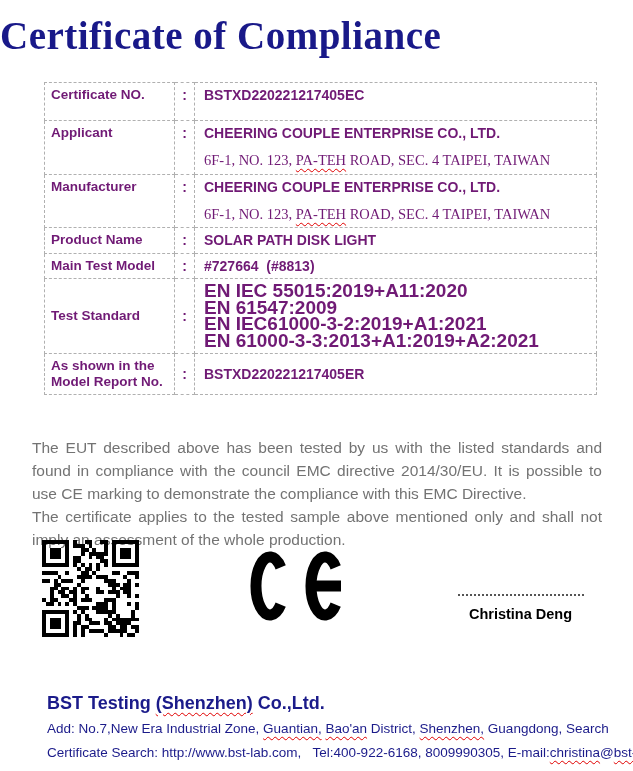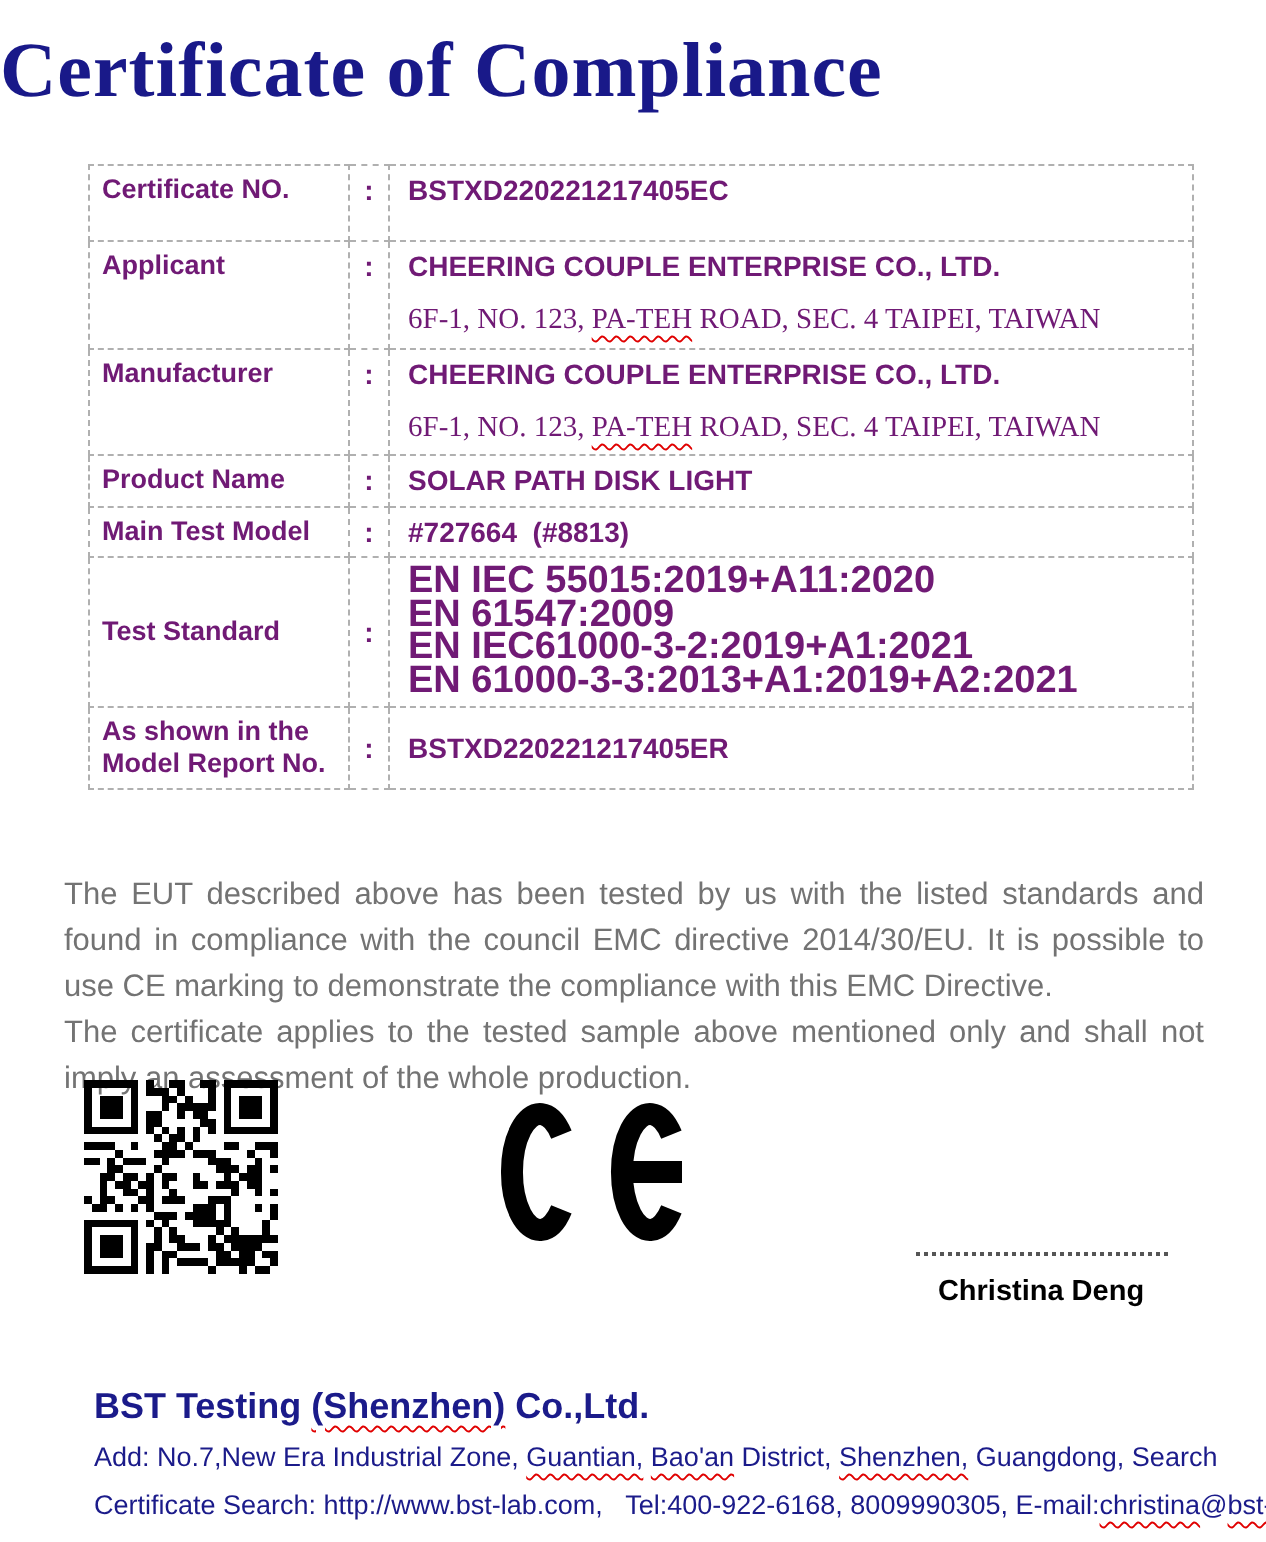--- a/index.html
+++ b/index.html
@@ -21,21 +21,21 @@
   .sp{text-decoration-line:underline;text-decoration-style:wavy;text-decoration-color:#e00000;
       text-decoration-thickness:1px;text-underline-offset:3px;}
   
   .body-text{position:absolute;left:32px;top:391px;width:570px;font-size:15.5px;line-height:23px;
              text-align:justify;color:#737373;margin-top:45px;}
   .body-text p{margin:0;}
   
   .qr{position:absolute;left:42px;top:540px;width:97px;height:97px;}
   .ce{position:absolute;left:250px;top:551px;}
   
-  .sig{position:absolute;left:438px;top:616px;width:165px;text-align:center;font-weight:bold;color:#000;}
+  .sig{position:absolute;left:438px;top:584px;width:165px;text-align:center;font-weight:bold;color:#000;}
   .sig-line{width:126px;height:10px;border-bottom:2px dotted #555;margin:0 auto 7px;}
   .sig-name,.sig-role{font-size:14.5px;line-height:22px;}
   .sig-date{font-size:15px;line-height:22px;}
   
   .footer{position:absolute;left:47px;top:693px;width:565px;color:#1b1b8a;}
   .f-company{font-size:18px;font-weight:bold;margin:0 0 7px 0;}
   .f-line{font-size:13.5px;margin:0 0 9px 0;white-space:nowrap;}
 </style>
 </head>
 <body>

